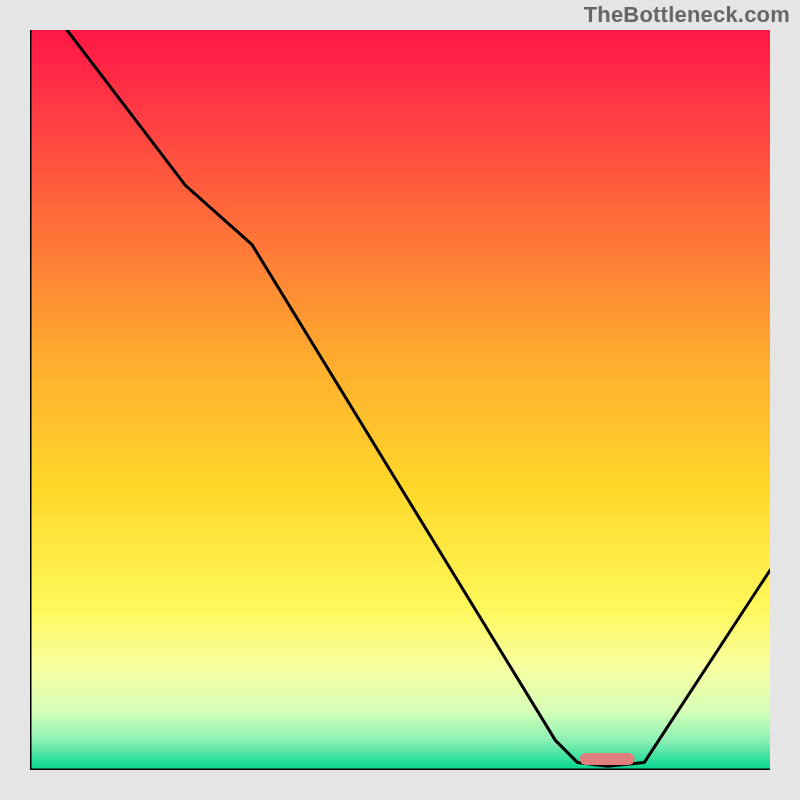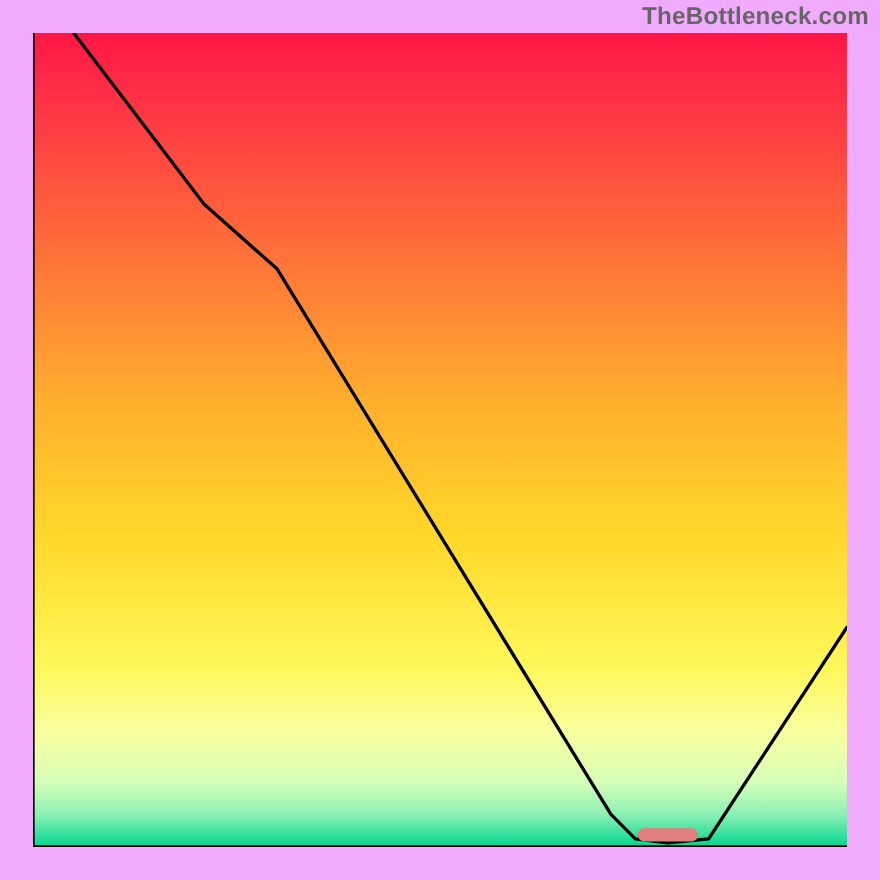--- a/index.html
+++ b/index.html
@@ -7,21 +7,21 @@
     width: 800px;
     height: 800px;
     overflow: hidden;
     background: #fff;
     font-family: Arial, Helvetica, sans-serif;
   }
   .frame {
     position: relative;
     width: 800px;
     height: 800px;
-    background: #f0abfc;
+    background: #e5e5e5;
   }
   .watermark {
     position: absolute;
     top: 2px;
     right: 10px;
     font-size: 22px;
     font-weight: 600;
     color: #666;
     letter-spacing: 0.2px;
   }

